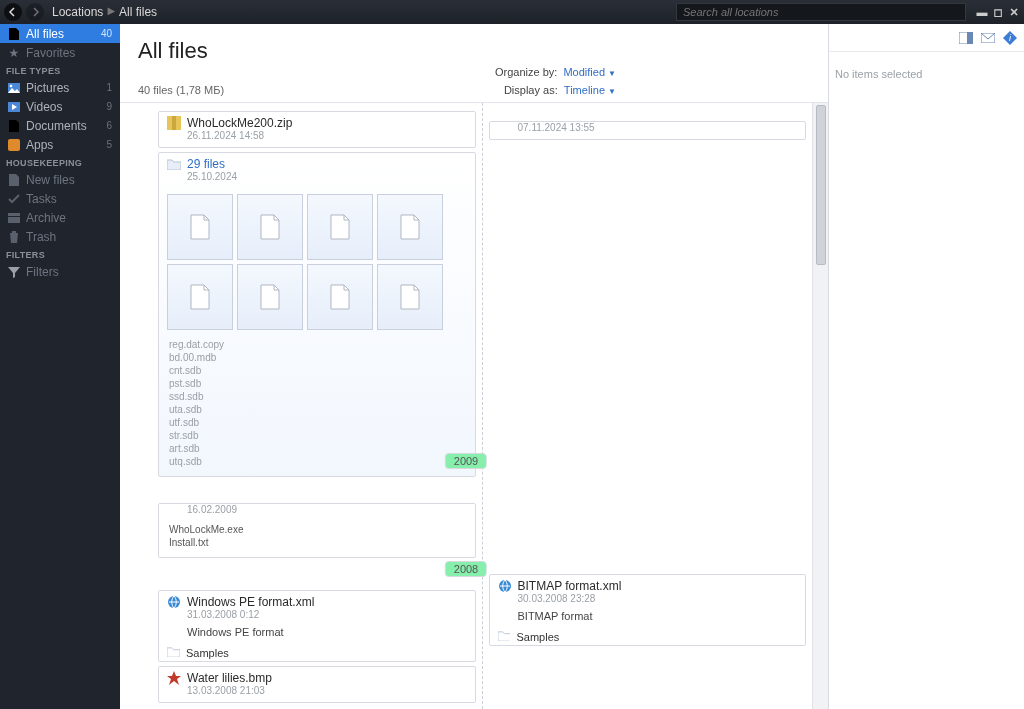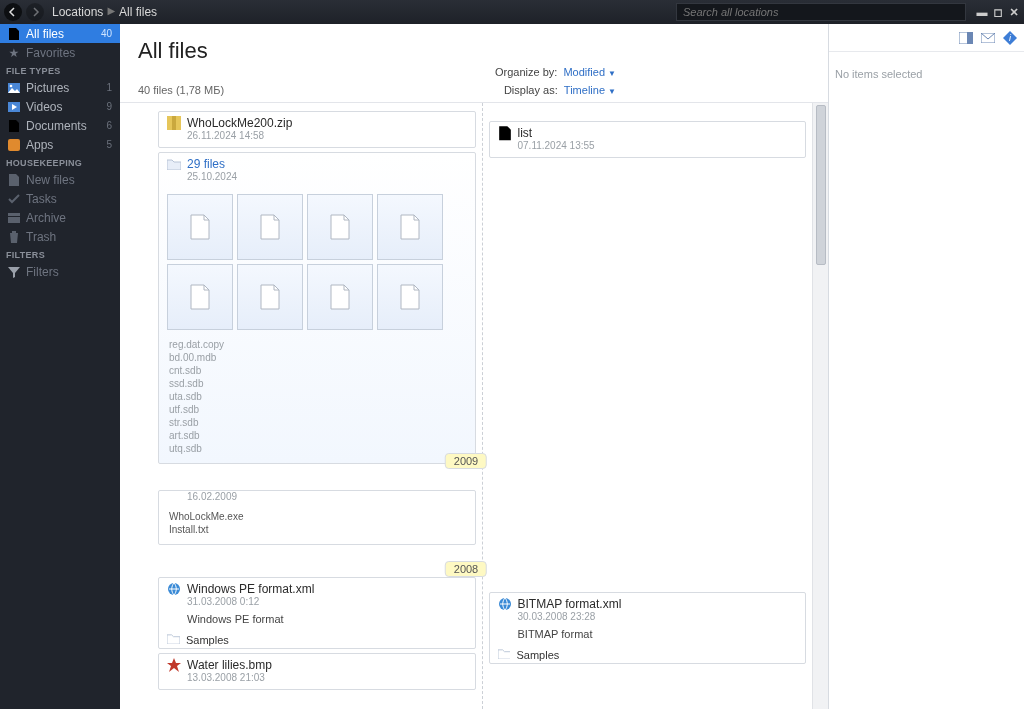--- a/index.html
+++ b/index.html
@@ -42,21 +42,21 @@
 .card { border:1px solid #d7dbe1; border-radius:2px; margin:4px 0; background:#fff;}
 .cardhdr { display:flex; align-items:center; gap:6px; padding:4px 8px 0; font-size:12px;}
 .cardhdr .fico{width:14px;height:14px;display:inline-flex;align-items:center;justify-content:center;}
 .cardhdr .t { color:#2a2a2a;}
 .cardhdr .t.link{color:#2f6fc6;}
 .cardsub { font-size:10px; color:#9aa0a6; padding:0 8px 6px 28px;}
 .grid { display:grid; grid-template-columns:repeat(4,66px); gap:4px; padding:6px 8px;}
 .thumb { width:66px;height:66px; border:1px solid #c7d0dc; background:linear-gradient(#f4f8fe,#e6eefa); display:flex; align-items:center; justify-content:center;}
 .thumb svg{width:22px;height:26px;}
 .flist { padding:2px 10px 8px; font-size:10px; color:#9aa0a6; line-height:13px;}
-.yearpill { position:absolute; left:50%; transform:translateX(-50%); font-size:11px; color:#555; background:#fef9c3; border:1px solid #d7dbe1; padding:1px 8px; border-radius:4px;}
+.yearpill { position:absolute; left:50%; transform:translateX(-50%); font-size:11px; color:#555; background:#86efac; border:1px solid #d7dbe1; padding:1px 8px; border-radius:4px;}
 .folderrow{display:flex;align-items:center;gap:6px;padding:2px 8px;font-size:11px;color:#333;}
 .folderrow .fico{width:13px;height:13px;}
 .subtext{padding:0 8px 6px 28px;font-size:11px;color:#444;}
 .scroll { width:16px; background:#f1f2f4; border-left:1px solid #e0e2e6;}
 .scroll .sthumb{width:10px;height:160px;background:#cfd3d9;border:1px solid #b7bcc4;margin:2px auto 0;border-radius:2px;}
 </style>
 </head>
 <body>
 
 <div class="titlebar">
@@ -268,20 +268,21 @@
                       <svg viewBox="0 0 22 26">
                         <path d="M2 1h13l5 5v19H2z" fill="#fff" stroke="#b0b7c2"></path>
                         <path d="M15 1v5h5" fill="none" stroke="#b0b7c2"></path>
                       </svg>
                     </div>
                   </div>
               <div class="flist" id="flist1">
                     <div>reg.dat.copy</div>
                     <div>bd.00.mdb</div>
                     <div>cnt.sdb</div>
+                    <div>pst.sdb</div>
                     <div>ssd.sdb</div>
                     <div>uta.sdb</div>
                     <div>utf.sdb</div>
                     <div>str.sdb</div>
                     <div>art.sdb</div>
                     <div>utq.sdb</div>
                   </div>
             </div>
 
             <div style="height:18px"></div>
@@ -326,28 +327,20 @@
                     <span class="t">Water lilies.bmp</span>
                   </div>
               <div class="cardsub">13.03.2008 21:03</div>
 
             </div>
           </div>
 
           <div class="colR">
             <div style="height:10px"></div>
             <div class="card">
-              <div class="cardhdr">
-                    <span class="fico">
-                      <svg viewBox="0 0 12 14">
-                        <path class="page" d="M1 1h7l3 3v9H1z"></path>
-                      </svg>
-                    </span>
-                    <span class="t">list</span>
-                  </div>
               <div class="cardsub">07.11.2024 13:55</div>
             </div>
 
             <div style="height:426px"></div>
 
             <div class="card">
               <div class="cardhdr">
                     <span class="fico">
                       <svg viewBox="0 0 14 14">
                         <circle cx="7" cy="7" r="6" fill="#3a8ad6"></circle>

